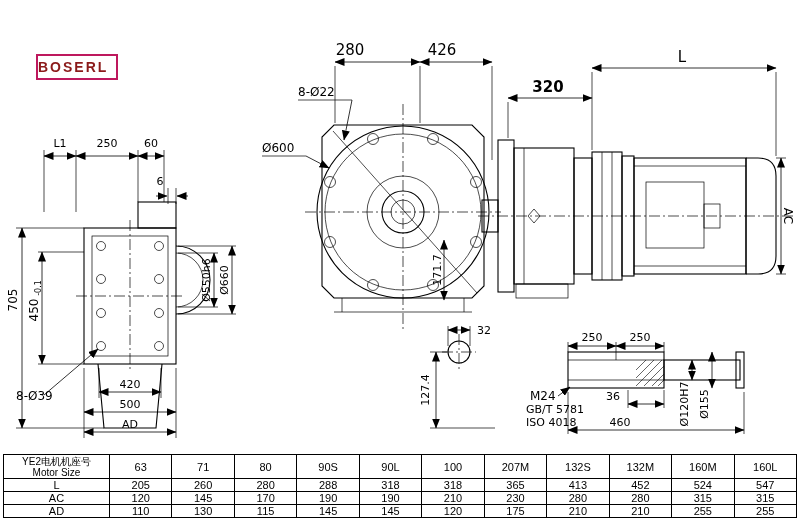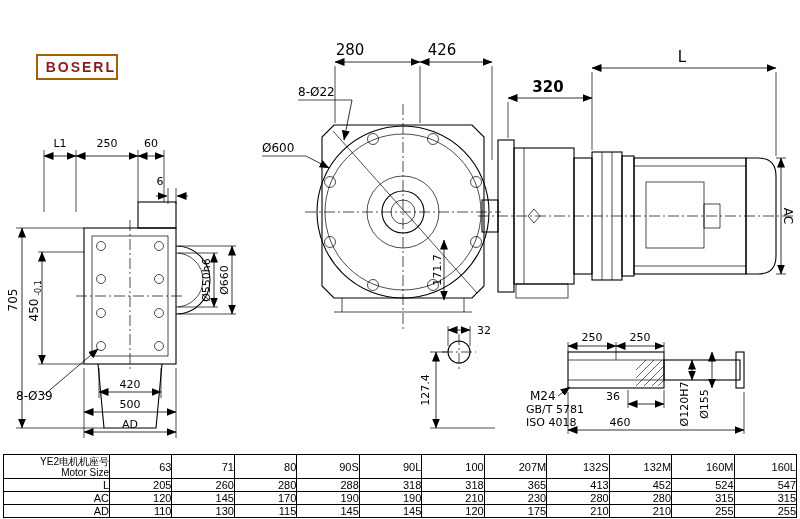--- a/index.html
+++ b/index.html
@@ -1,35 +1,35 @@
 <!DOCTYPE html>
 <html><head>
 <meta charset="utf-8">
 <style>
   html,body{margin:0;padding:0;background:#fff;}
   .page{position:relative;width:800px;height:519px;background:#fff;overflow:hidden;
         font-family:"Liberation Sans",sans-serif;color:#000;}
   .title{position:absolute;left:8px;top:2px;font-size:23px;font-weight:700;
          letter-spacing:.5px;white-space:nowrap;}
   .logo-box{position:absolute;left:36px;top:54px;width:78px;height:22px;
-            border:2px solid #a16207;display:flex;align-items:center;justify-content:flex-end;background:#fff;}
+            border:2px solid #be185d;display:flex;align-items:center;justify-content:flex-start;background:#fff;}
   .logo-box span{color:#8b1a1a;font-weight:700;font-size:14px;letter-spacing:2px;}
   svg.draw{position:absolute;left:0;top:0;}
   .draw .s1{stroke:#000;stroke-width:1.1;fill:none;}
   .draw .s0{stroke:#000;stroke-width:.7;fill:none;}
   .draw .cl{stroke:#000;stroke-width:.7;fill:none;stroke-dasharray:11 3 2 3;}
   .draw .dim{stroke:#000;stroke-width:.8;fill:none;}
   .draw .hat{stroke:#000;stroke-width:.6;}
   .draw text{font-family:"DejaVu Sans",sans-serif;font-size:12px;fill:#000;}
   .draw text.d11{font-size:11px;}
   .draw text.db{font-size:15px;font-weight:700;}
   .draw text.dl{font-size:15px;}
   .draw text.ds{font-size:8px;}
   .dim-table{position:absolute;left:3px;top:454px;width:794px;border-collapse:collapse;table-layout:fixed;}
-  .dim-table th,.dim-table td{border:1px solid #000;text-align:right;vertical-align:middle;
+  .dim-table th,.dim-table td{border:1px solid #000;text-align:center;vertical-align:middle;
         font-size:11px;font-weight:400;padding:0;line-height:12px;background:#fff;}
   .dim-table .lbl{font-size:10px;line-height:11px;}
   .dim-table tr.hdr{height:24px;}
   .dim-table tr.datarow{height:13px;}
 </style>
 </head>
 <body>
 
 <div class="page">
 

